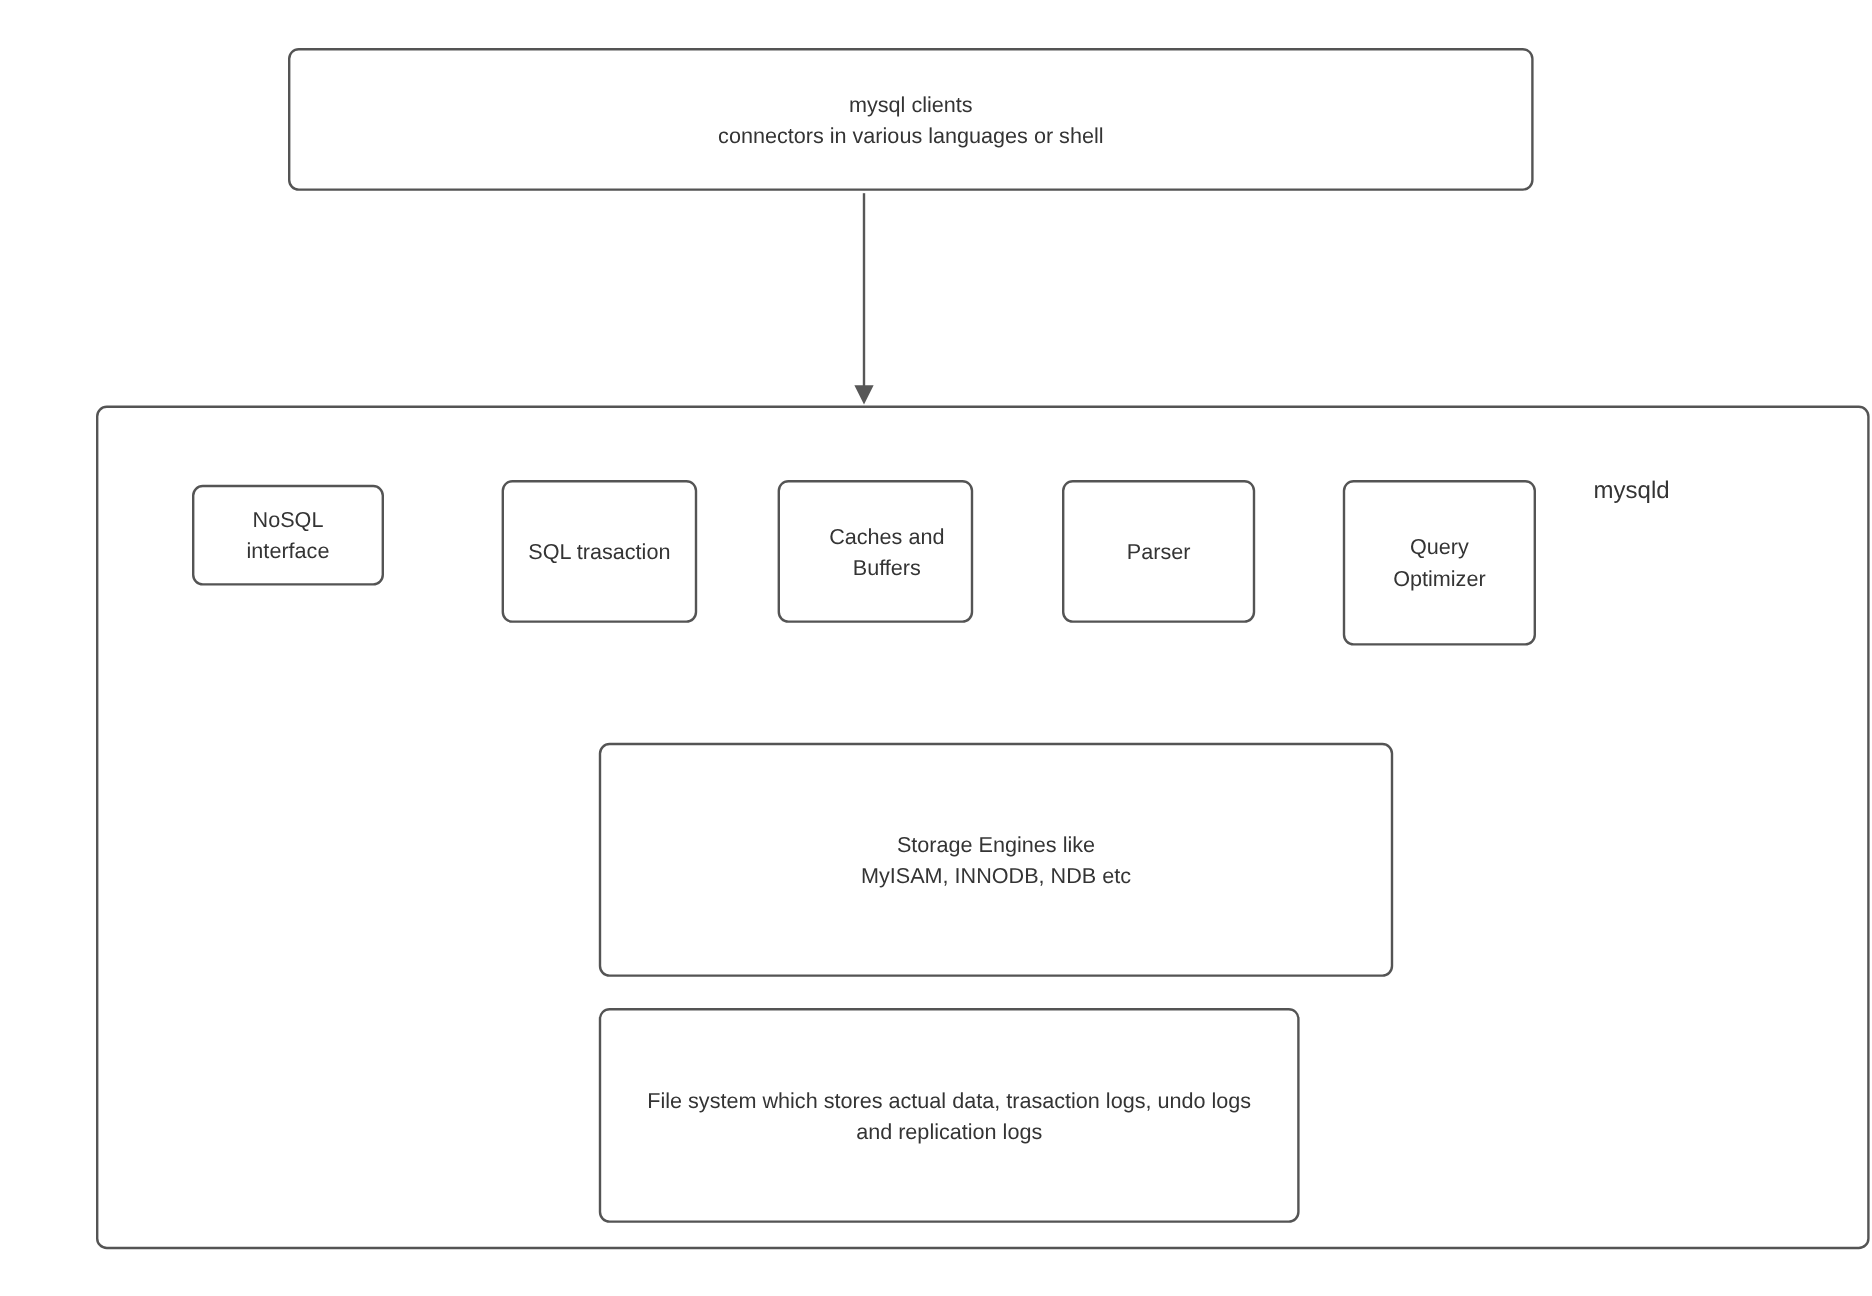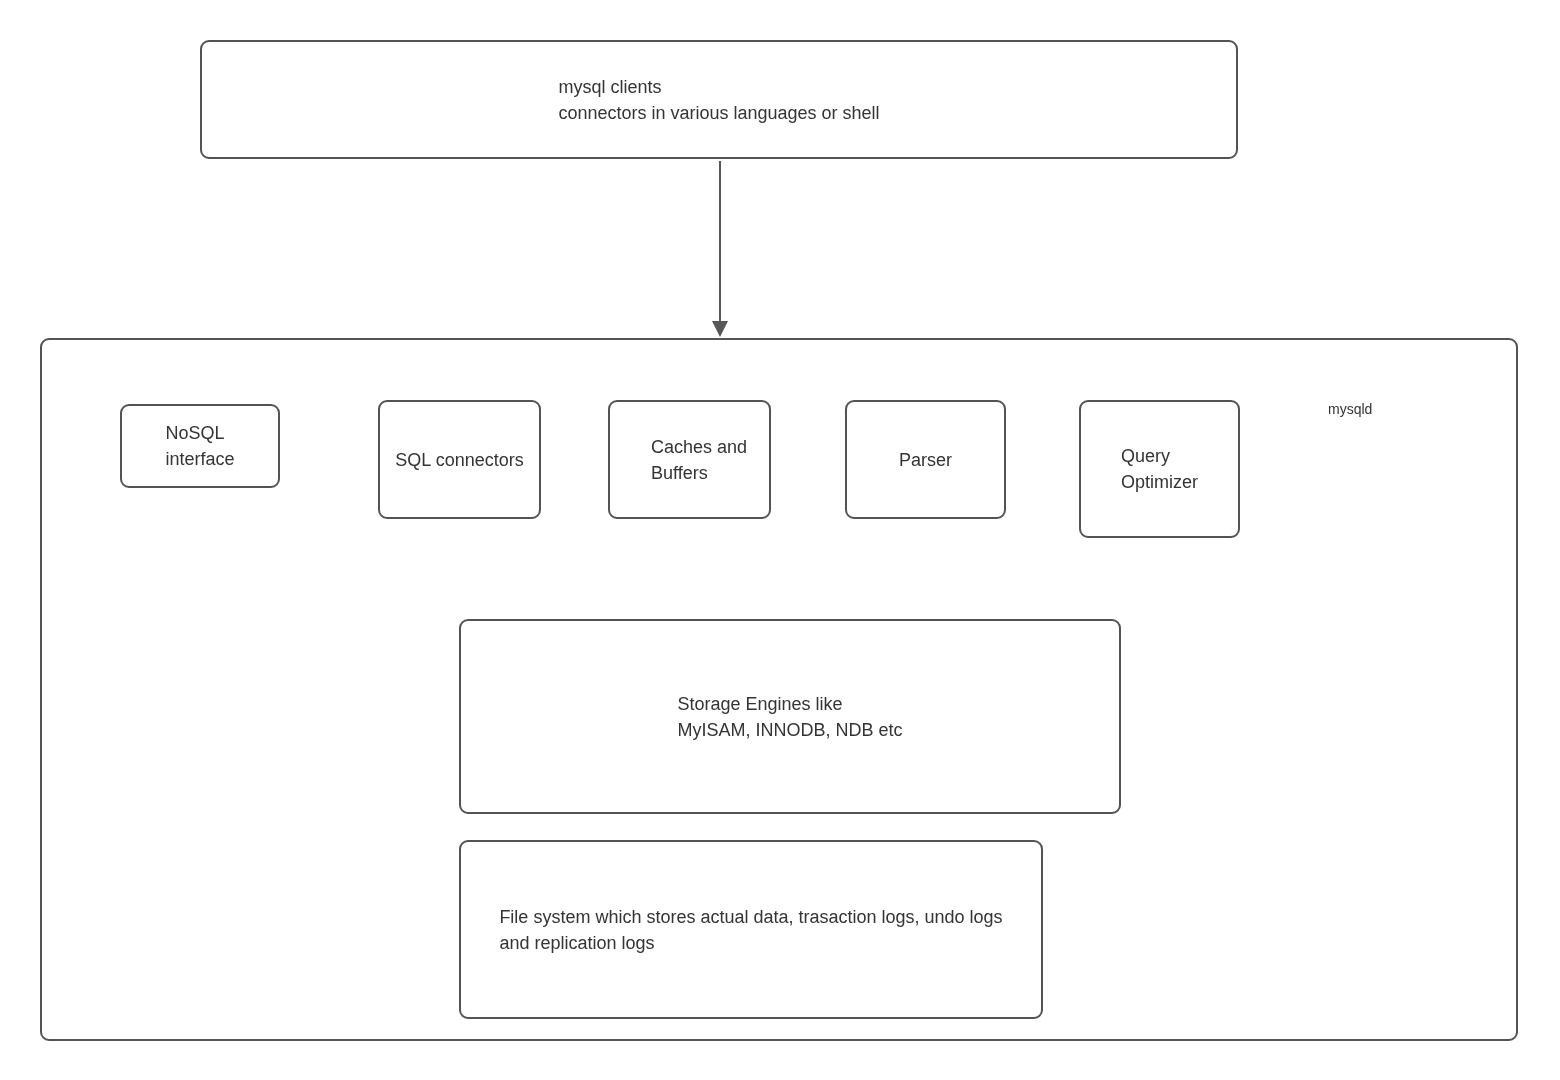--- a/index.html
+++ b/index.html
@@ -20,39 +20,41 @@
     overflow: hidden;
   }
   .node {
     position: absolute;
     border: 2px solid var(--border-color);
     border-radius: 9px;
     background: var(--bg-color);
     display: flex;
     align-items: center;
     justify-content: center;
+    text-align: center;
     font-size: 18px;
     line-height: 26px;
     white-space: pre-line;
     padding: 4px 10px;
+    margin-left: 40px;
   }
   .clients-box      { left: 200px;  top: 40px;  width: 1038px; height: 119px; }
   .mysqld-container { left: 40px;   top: 338px; width: 1478px; height: 703px; padding: 0; display: block; }
   .node-nosql       { left: 120px;  top: 404px; width: 160px;  height: 84px; }
   .node-sql         { left: 378px;  top: 400px; width: 163px;  height: 119px; }
   .node-caches      { left: 608px;  top: 400px; width: 163px;  height: 119px; padding-left: 29px; }
   .node-parser      { left: 845px;  top: 400px; width: 161px;  height: 119px; }
   .node-optimizer   { left: 1079px; top: 400px; width: 161px;  height: 138px; }
   .node-storage     { left: 459px;  top: 619px; width: 662px;  height: 195px; }
   .node-filesystem  { left: 459px;  top: 840px; width: 584px;  height: 179px; }
   .mysqld-label {
     position: absolute;
     left: 1328px;
     top: 397px;
-    font-size: 14px;
+    font-size: 20px;
     line-height: 24px;
     text-align: right;
   }
   .arrow-line {
     position: absolute;
     left: 719px;
     top: 161px;
     width: 2px;
     height: 163px;
     background: var(--arrow-color);
@@ -84,21 +86,21 @@
   <div class="node mysqld-container"></div>
 
   <div class="mysqld-label">mysqld</div>
 
   <div class="node node-nosql">
     <span>NoSQL
 interface</span>
   </div>
 
   <div class="node node-sql">
-    <span>SQL connectors</span>
+    <span>SQL trasaction</span>
   </div>
 
   <div class="node node-caches">
     <span>Caches and
 Buffers</span>
   </div>
 
   <div class="node node-parser">
     <span>Parser</span>
   </div>

